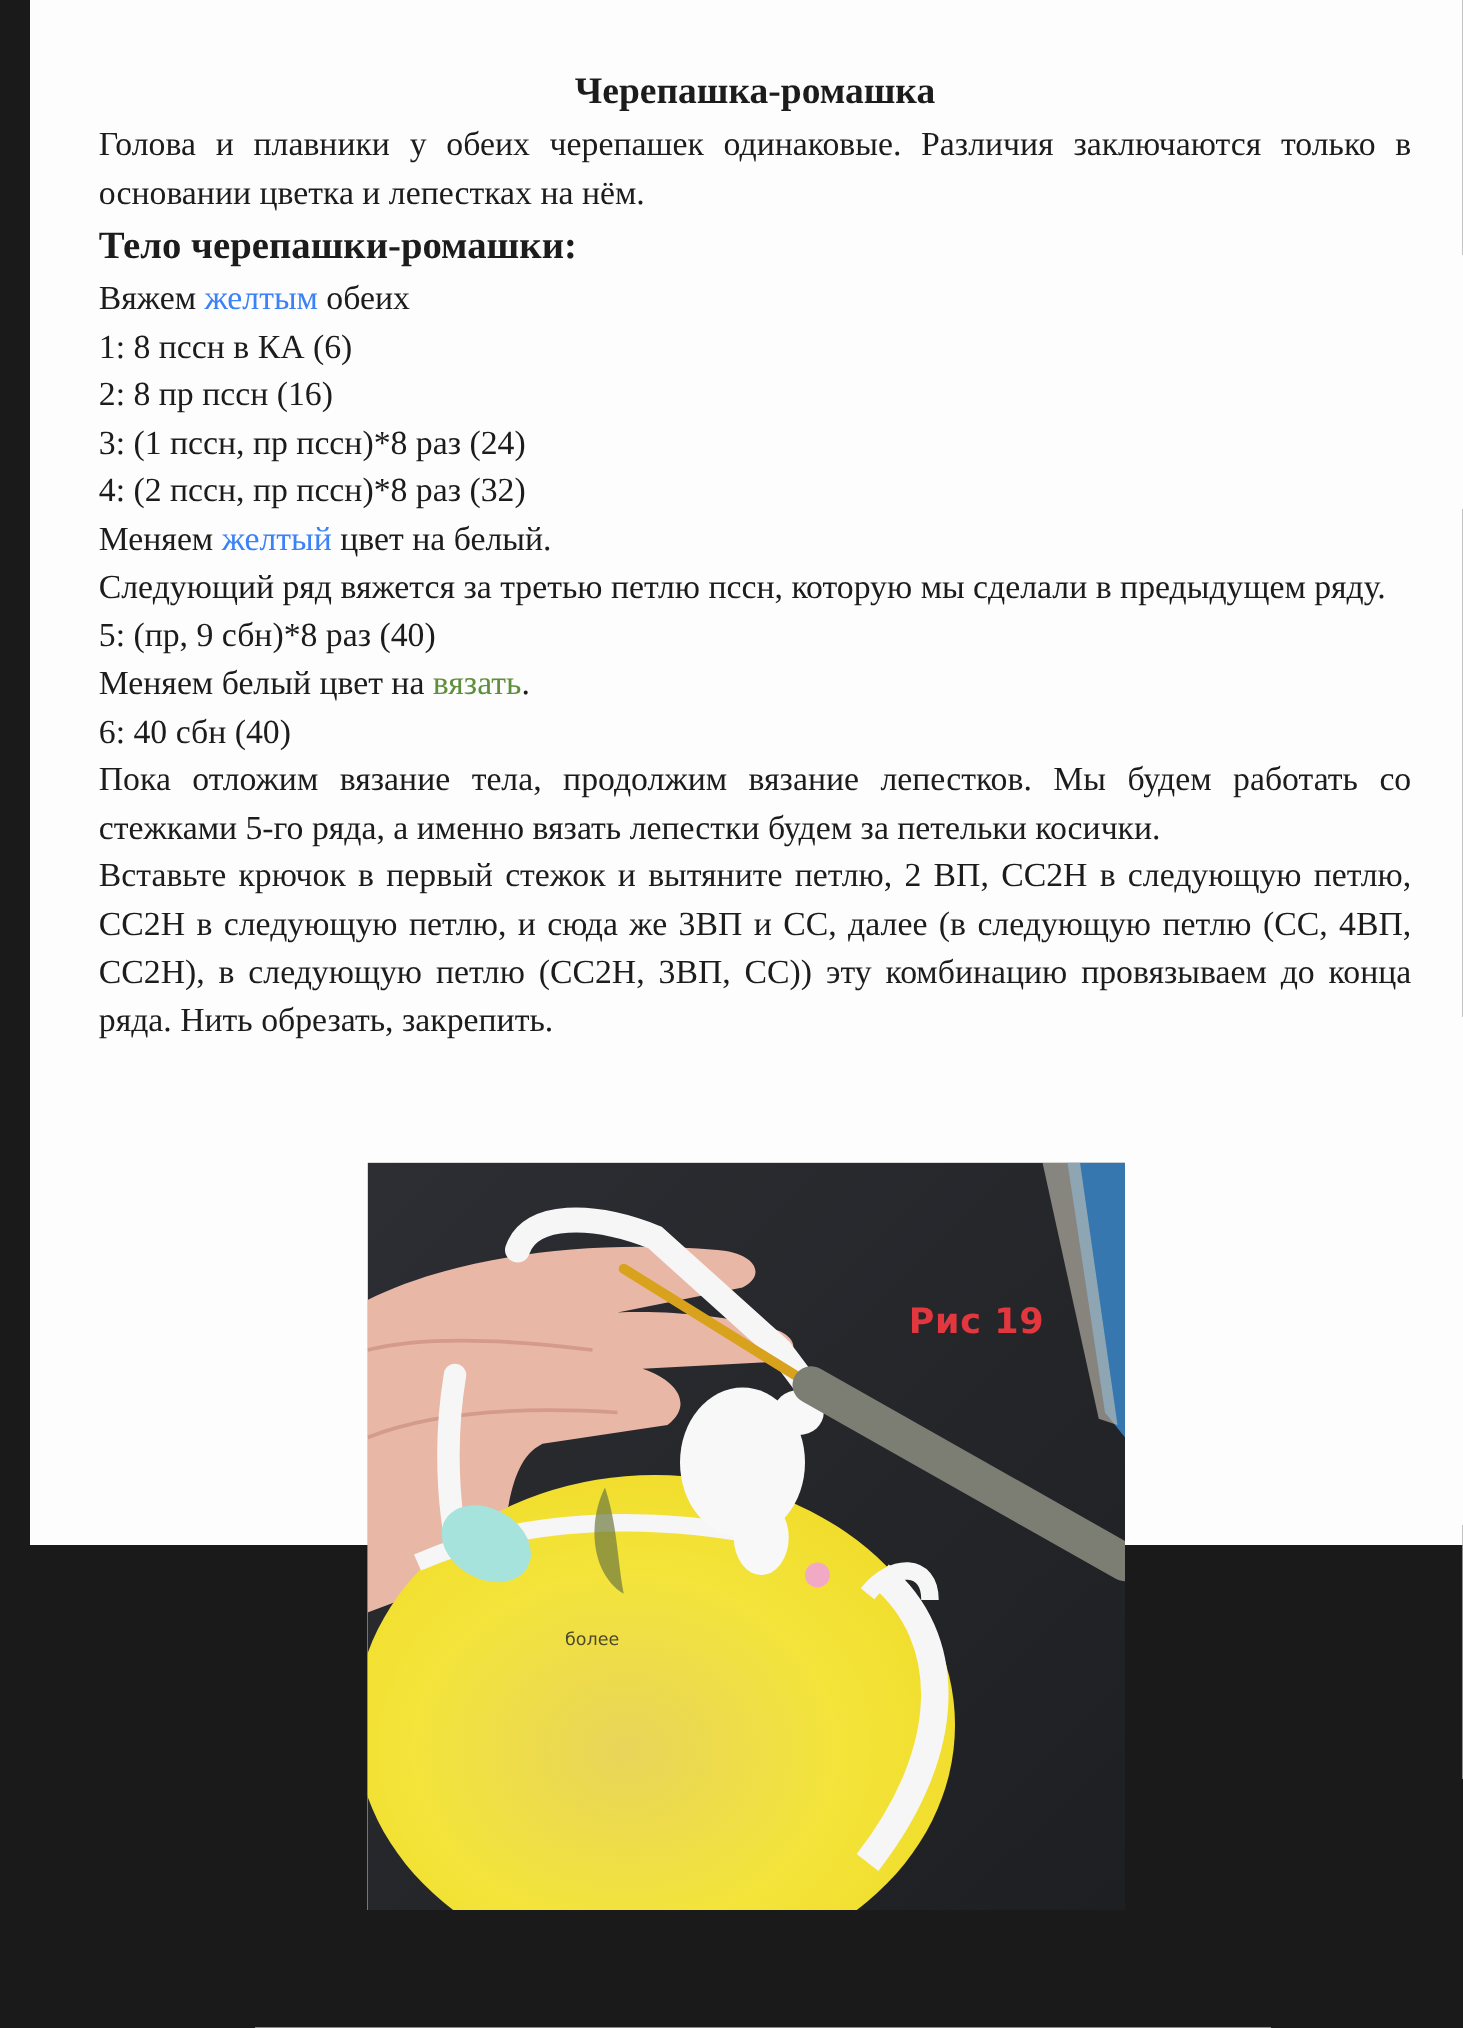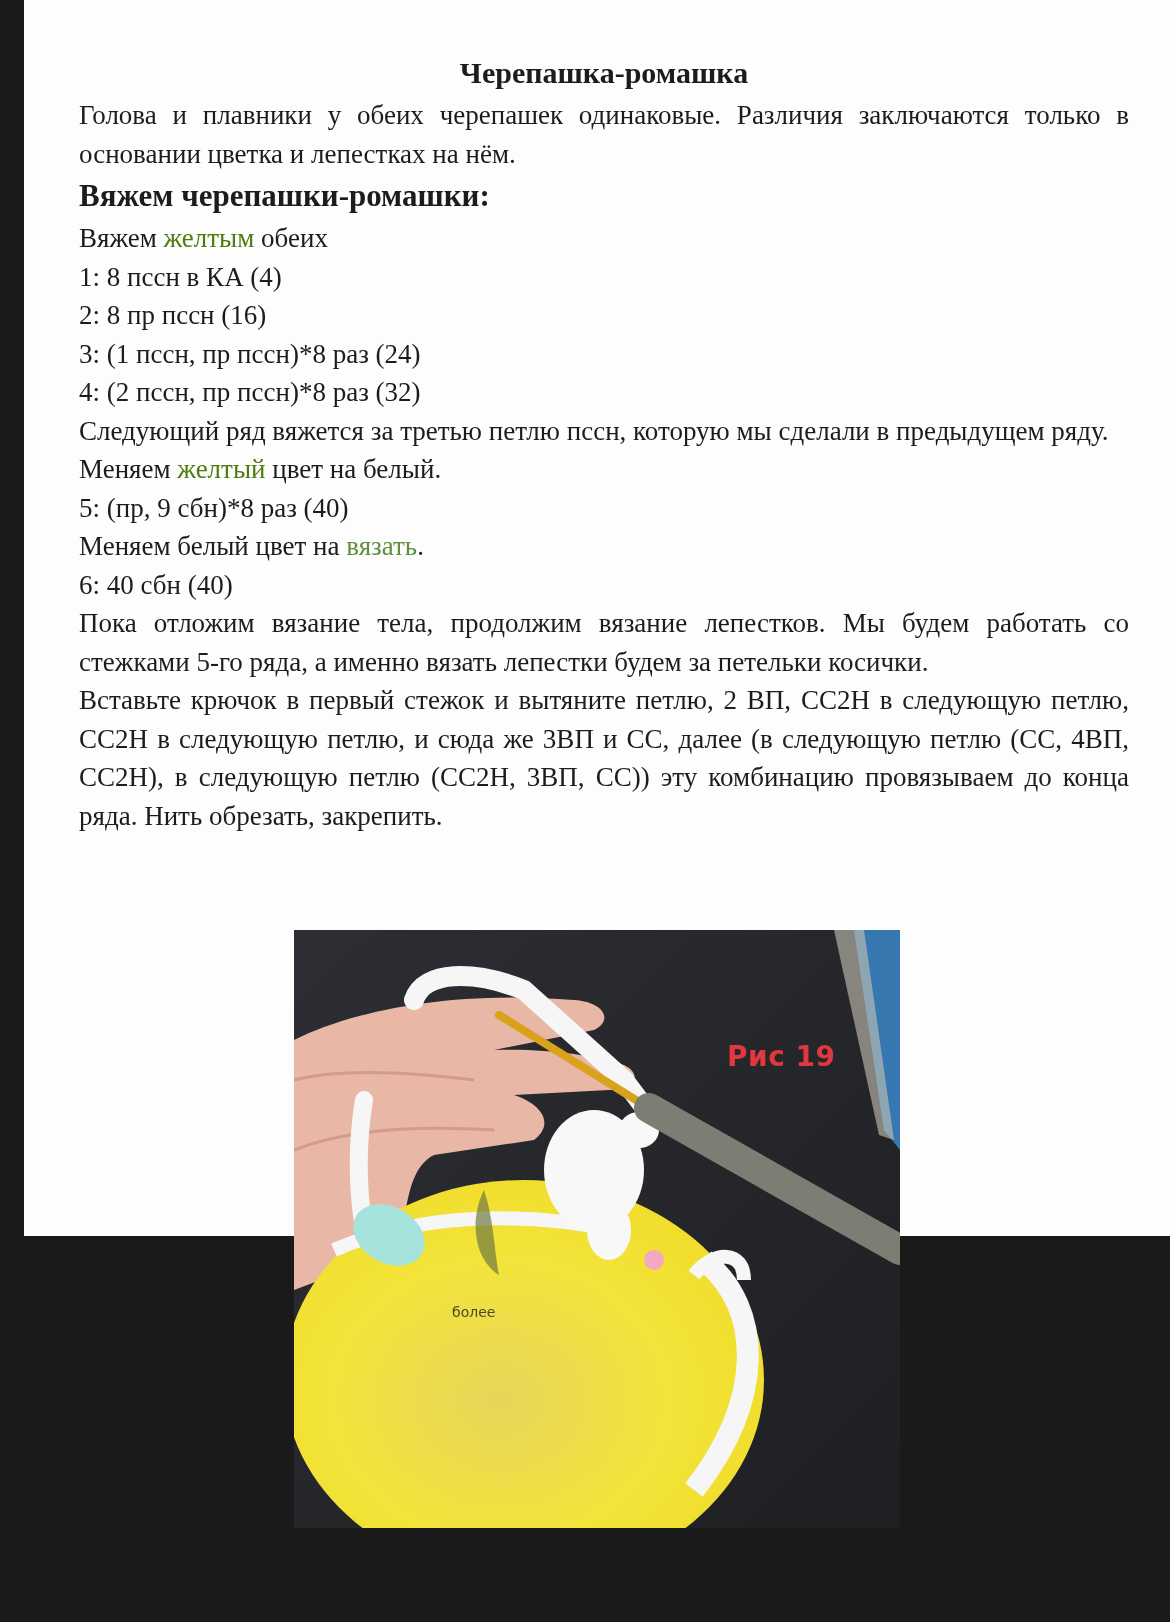--- a/index.html
+++ b/index.html
@@ -17,21 +17,21 @@
     color: #1c1c1c;
     font-family: "Liberation Serif", "DejaVu Serif", serif;
     font-size: 27px; line-height: 38.5px;
   }
   .title {
     text-align: center; font-weight: bold; font-size: 30px; line-height: 46px;
     margin: 0;
   }
   .p { margin: 0; text-align: justify; }
   .h2 { font-weight: bold; font-size: 31px; line-height: 46px; margin: 0; }
-  .yellow { color: #4d7c0f; }
+  .yellow { color: #3b82f6; }
   .green { color: #5f8f3c; }
   .photo {
     position: absolute; left: 270px; top: 930px; width: 606px; height: 598px;
     overflow: hidden; background: #e5e5e5;
   }
   .photo svg { display: block; }
   .fig-label {
     position: absolute; left: 433px; top: 110px;
     color: #e2373f; font-family: "DejaVu Sans", "Liberation Sans", sans-serif;
     font-weight: bold; font-size: 28px; letter-spacing: 0.5px;
@@ -41,28 +41,28 @@
     font-family: "DejaVu Sans", sans-serif; font-size: 14px; color: #4a4a2a;
   }
 </style>
 </head>
 <body>
 
 <div class="page">
   <div class="content">
     <p class="title">Черепашка-ромашка</p>
     <p class="p">Голова и плавники у обеих черепашек одинаковые. Различия заключаются только в основании цветка и лепестках на нём.</p>
-    <p class="h2">Вяжем черепашки-ромашки:</p>
+    <p class="h2">Тело черепашки-ромашки:</p>
     <p class="p"><span>Вяжем </span><span class="yellow">желтым</span><span> обеих</span></p>
-    <p class="p">1: 8 пссн в КА (4)</p>
+    <p class="p">1: 8 пссн в КА (6)</p>
     <p class="p">2: 8 пр пссн (16)</p>
     <p class="p">3: (1 пссн, пр пссн)*8 раз (24)</p>
     <p class="p">4: (2 пссн, пр пссн)*8 раз (32)</p>
+    <p class="p"><span>Меняем </span><span class="yellow">желтый</span><span> цвет на белый.</span></p>
     <p class="p">Следующий ряд вяжется за третью петлю пссн, которую мы сделали в предыдущем ряду.</p>
-    <p class="p"><span>Меняем </span><span class="yellow">желтый</span><span> цвет на белый.</span></p>
     <p class="p">5: (пр, 9 сбн)*8 раз (40)</p>
     <p class="p"><span>Меняем белый цвет на </span><span class="green">вязать</span><span>.</span></p>
     <p class="p">6: 40 сбн (40)</p>
     <p class="p">Пока отложим вязание тела, продолжим вязание лепестков. Мы будем работать со стежками 5-го ряда, а именно вязать лепестки будем за петельки косички.</p>
     <p class="p">Вставьте крючок в первый стежок и вытяните петлю,  2 ВП, СС2Н в следующую петлю, СС2Н в следующую петлю, и сюда же 3ВП и СС, далее (в следующую петлю (СС,  4ВП, СС2Н), в следующую петлю (СС2Н, 3ВП, СС)) эту комбинацию провязываем  до конца ряда. Нить обрезать, закрепить.</p>
   </div>
 
   <div class="photo">
     <svg width="606" height="598" viewBox="0 0 606 598">
       <defs>

